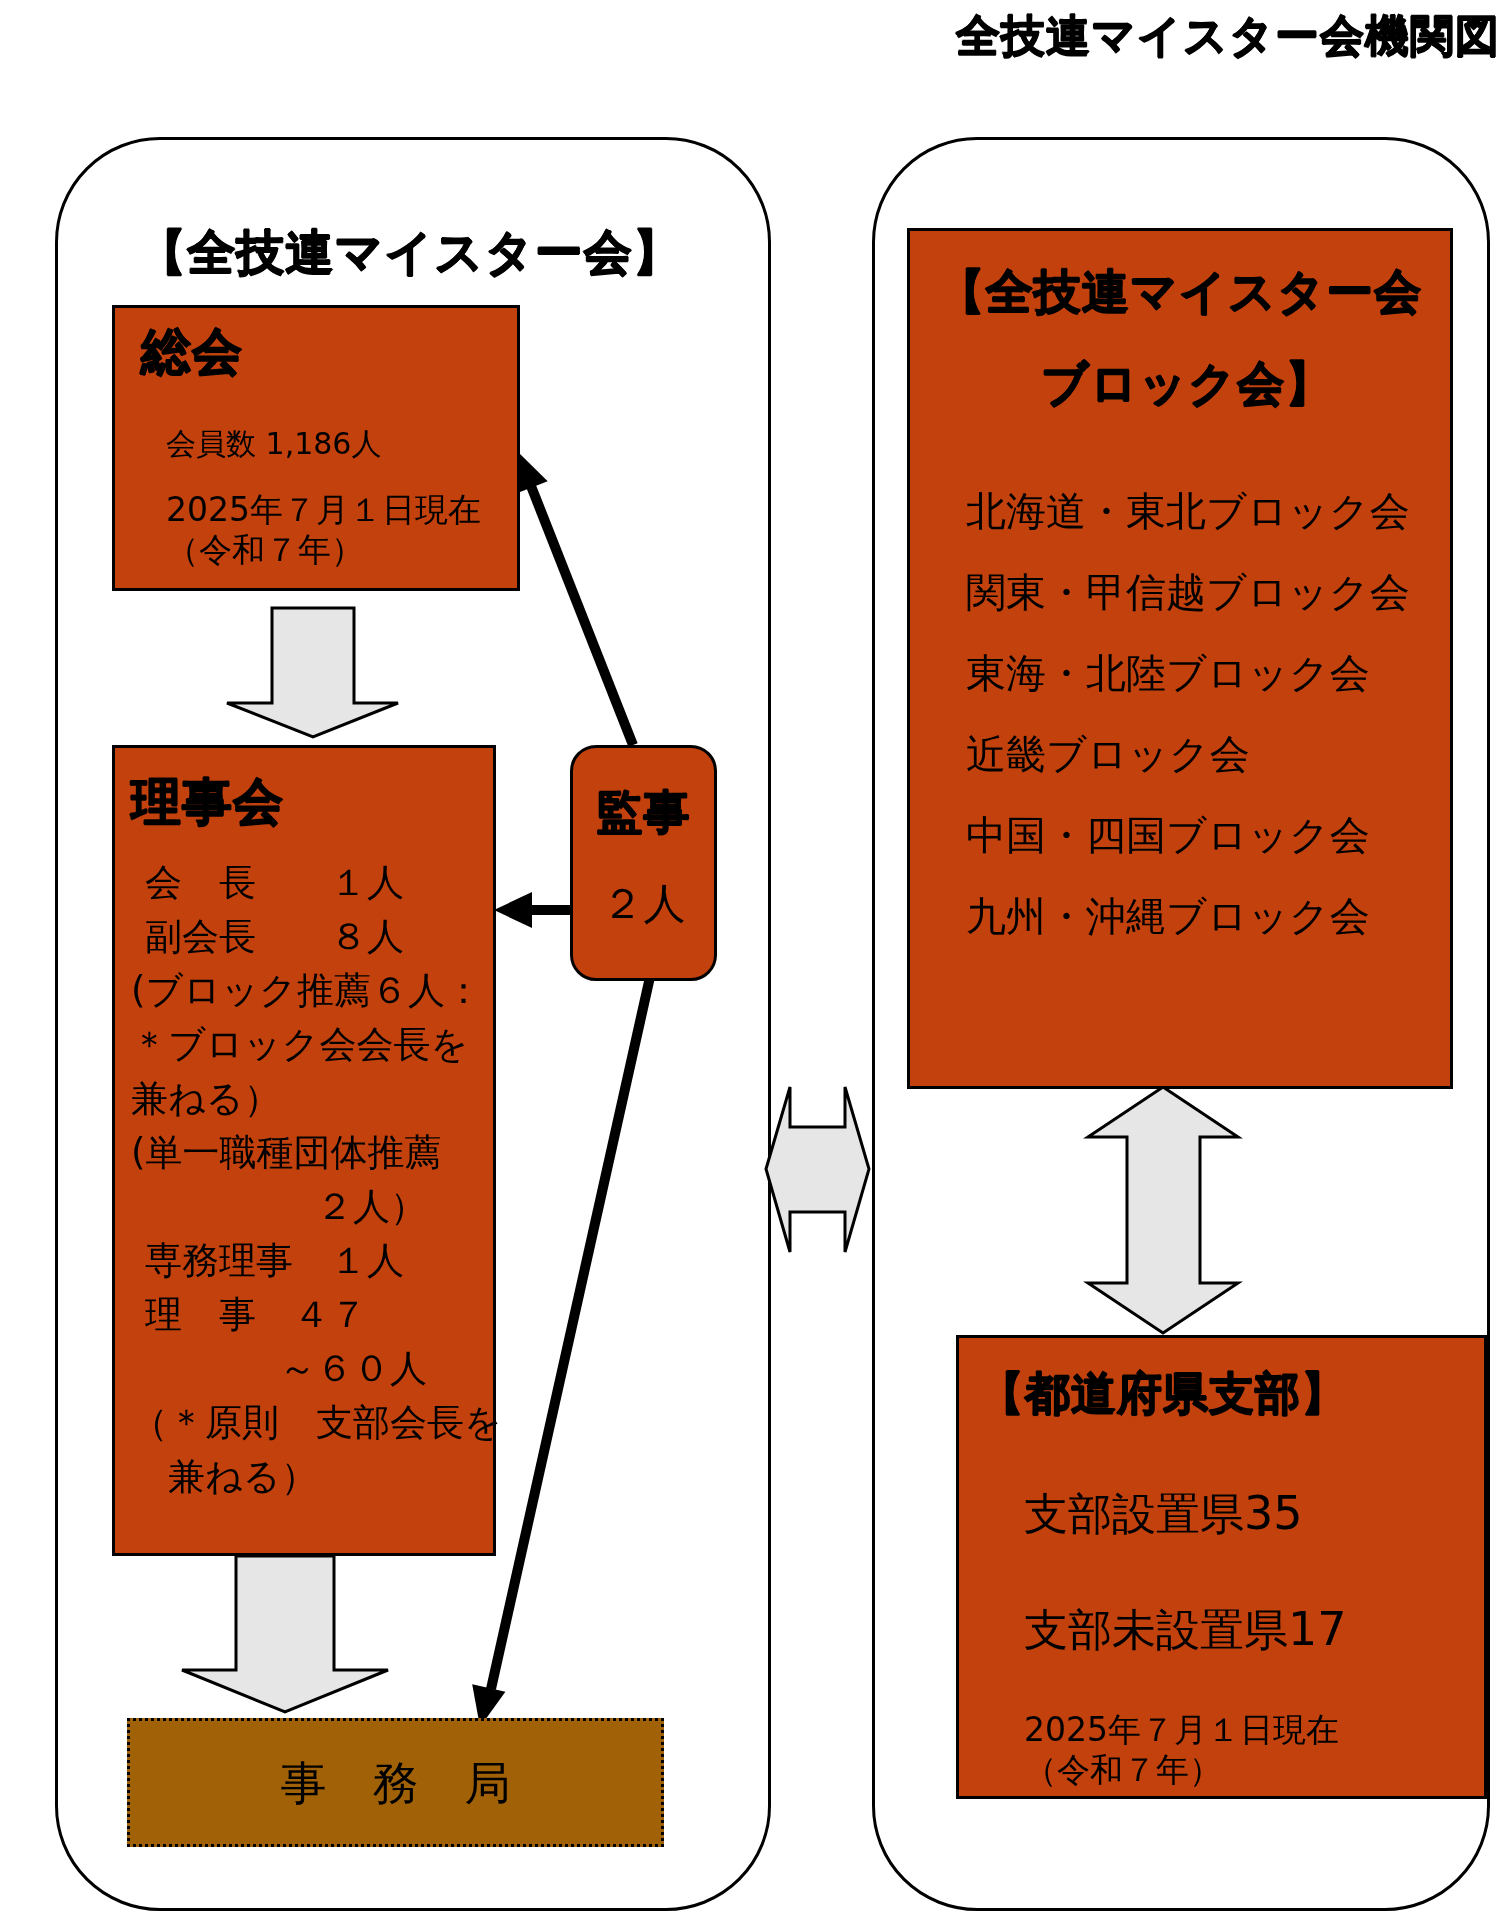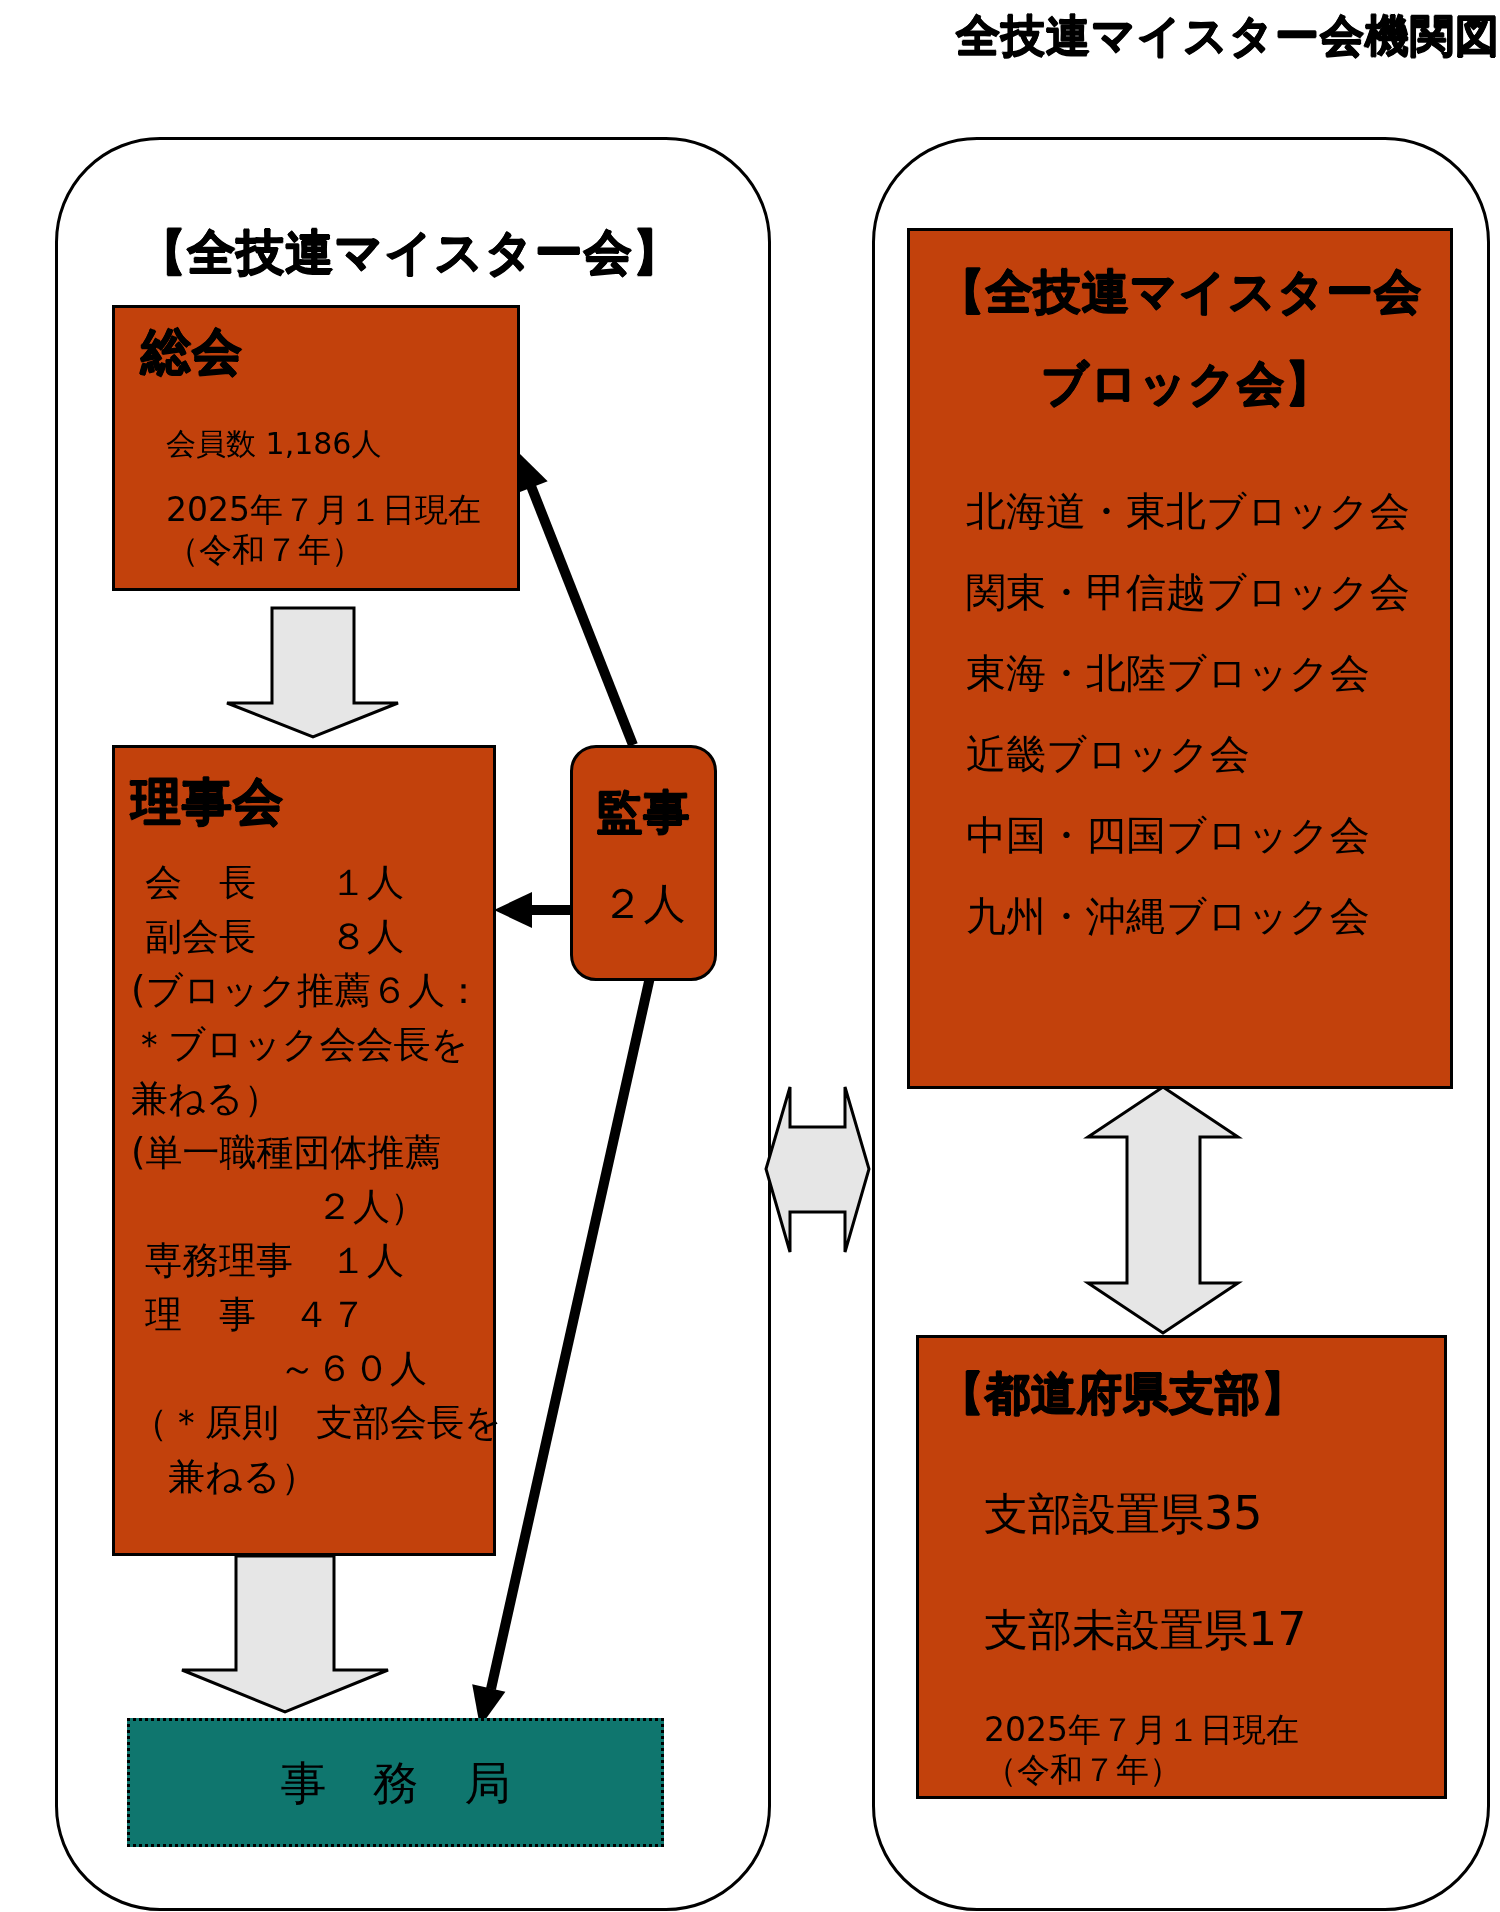--- a/index.html
+++ b/index.html
@@ -96,38 +96,38 @@
       <div>（＊原則　支部会長を</div>
       <div>　兼ねる）</div>
     </div>
   </div>
 
   <div class="abs box" style="left:570px;top:745px;width:141px;height:230px;border-radius:26px;">
     <div class="abs pop centered" style="left:0;top:38px;width:141px;font-size:46px;line-height:52px;">監事</div>
     <div class="abs centered" style="left:0;top:132px;width:141px;font-size:42px;line-height:48px;">２人</div>
   </div>
 
-  <div class="abs dotted" style="left:127px;top:1718px;width:531px;height:123px;background:#0f766e;">
+  <div class="abs dotted" style="left:127px;top:1718px;width:531px;height:123px;background:#a16207;">
     <div class="abs centered" style="left:0;top:36px;width:531px;font-size:46px;line-height:52px;">事　務　局</div>
   </div>
 
   <div class="abs box" style="left:907px;top:228px;width:540px;height:855px;">
     <div class="abs pop centered" style="left:0;top:34px;width:540px;font-size:47px;line-height:54px;">【全技連マイスター会</div>
     <div class="abs pop centered" style="left:0;top:126px;width:554px;font-size:47px;line-height:54px;">ブロック会】</div>
     <div class="abs" style="left:56px;top:240px;font-size:40px;line-height:81px;white-space:nowrap;">
       <div>北海道・東北ブロック会</div>
       <div>関東・甲信越ブロック会</div>
       <div>東海・北陸ブロック会</div>
       <div>近畿ブロック会</div>
       <div>中国・四国ブロック会</div>
       <div>九州・沖縄ブロック会</div>
     </div>
   </div>
 
-  <div class="abs box" style="left:916px;top:1335px;width:525px;height:458px;">
+  <div class="abs box" style="left:956px;top:1335px;width:525px;height:458px;">
     <div class="abs pop" style="left:20px;top:30px;font-size:45px;line-height:52px;">【都道府県支部】</div>
     <div class="abs row" style="left:65px;top:150px;width:350px;font-size:44px;line-height:50px;">
       <span>支部設置県</span>
       <span style="font-size:46px;">35</span>
     </div>
     <div class="abs row" style="left:65px;top:266px;width:350px;font-size:44px;line-height:50px;">
       <span>支部未設置県</span>
       <span style="font-size:46px;">17</span>
     </div>
     <div class="abs" style="left:65px;top:372px;font-size:33px;line-height:40px;">

